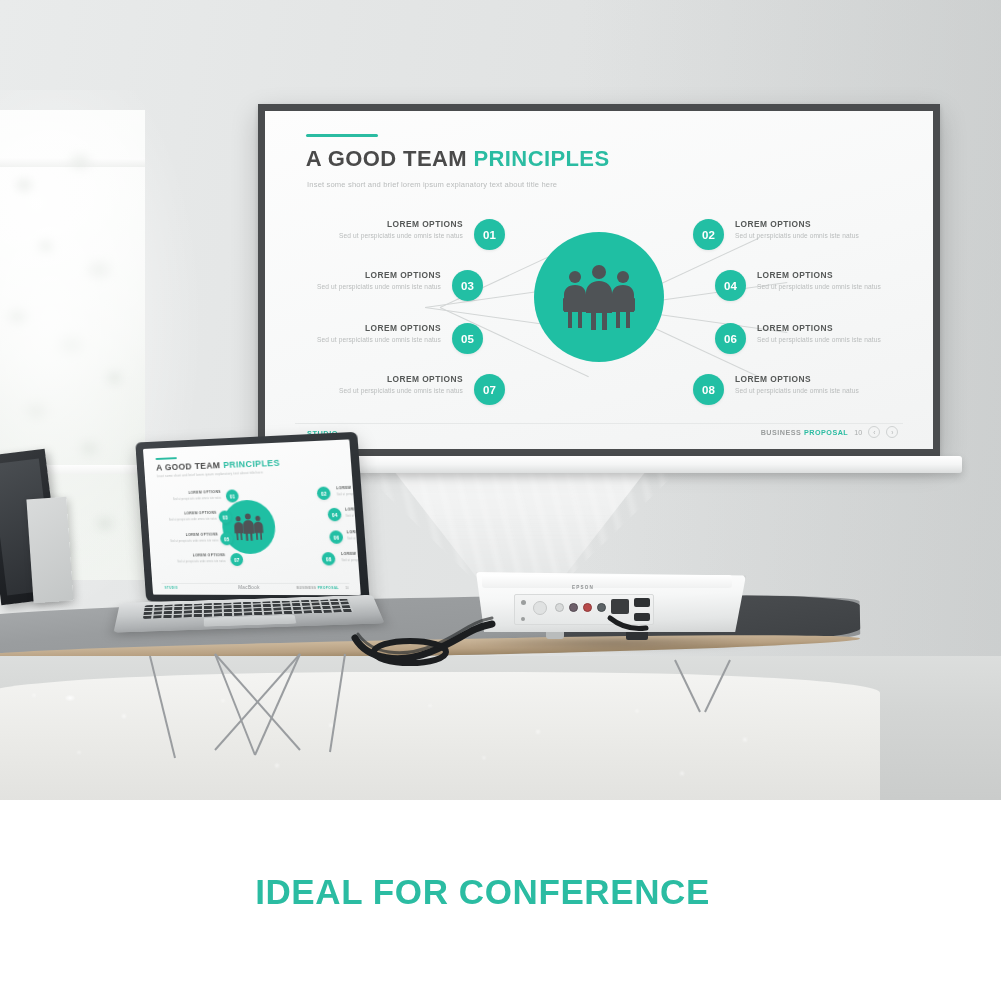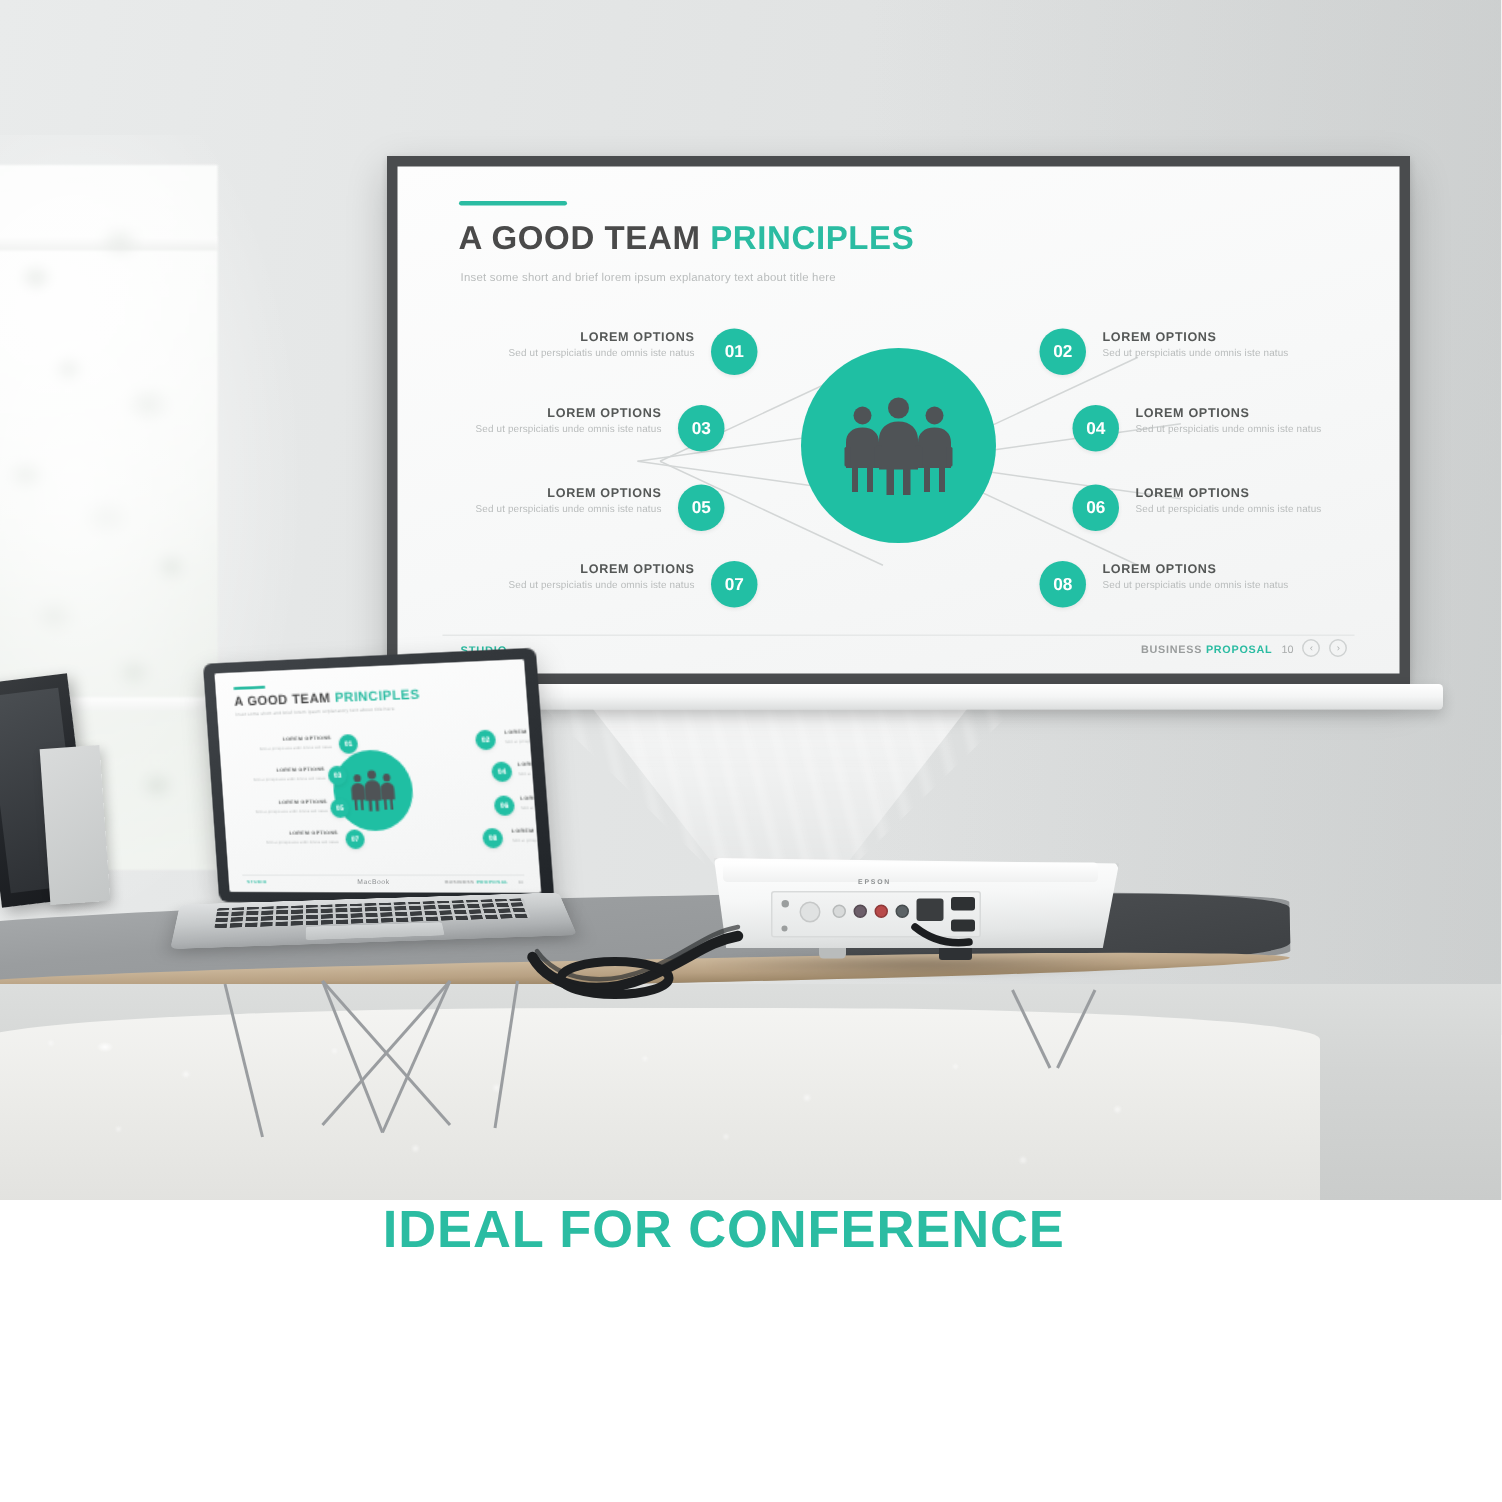--- a/index.html
+++ b/index.html
@@ -325,21 +325,21 @@
     filter:blur(3px);
   }
 
   
   .cable{ position:absolute; left:0; top:0; width:1001px; height:800px; pointer-events:none; }
 
   
   .promo{
     position:absolute; left:0; top:800px; width:965px; height:201px;
     background:#ffffff;
-    display:flex; flex-direction:column; align-items:center; 
+    display:flex; flex-direction:column; align-items:center; justify-content:center;
   }
   .promo-title{
     font-size:35px; font-weight:bold; color:#2bbca2;
     letter-spacing:.6px; margin-bottom:18px;
   }
   .promo-sub{ font-size:21px; color:#3f4346; letter-spacing:.2px; }
 </style>
 </head>
 <body>
 

